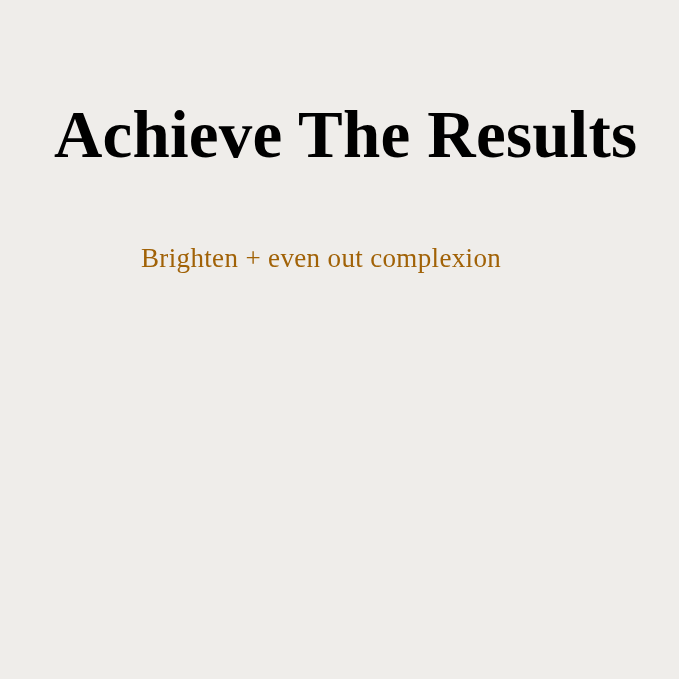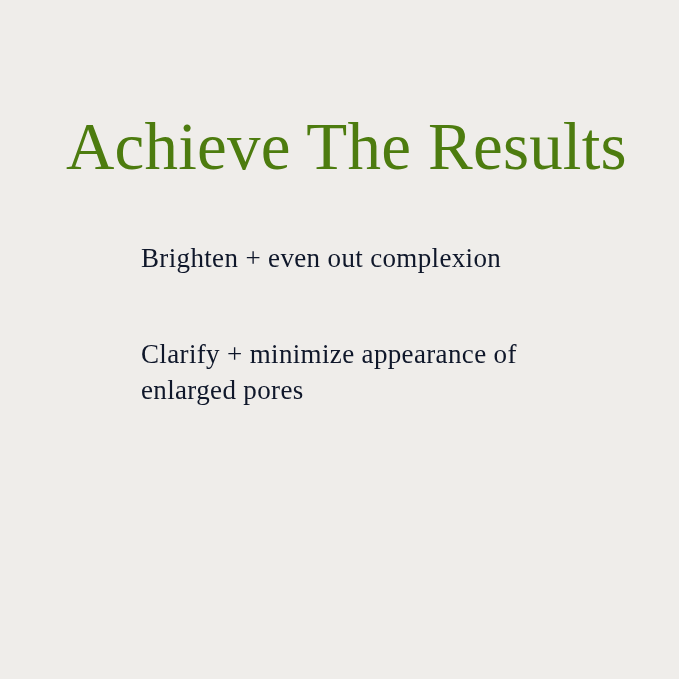--- a/index.html
+++ b/index.html
@@ -23,27 +23,27 @@
     background: #efedea;
     box-sizing: border-box;
   }
 
   
   .headline {
     position: absolute;
     left: 50px;
     top: 97px;
     width: 600px;
-    margin: 16px;
+    margin: 4px;
     font-family: "Liberation Serif", "DejaVu Serif", serif;
-    font-weight: 400;
+    font-weight: 700;
     font-size: 67px;
     line-height: 1;
     letter-spacing: 0.2px;
-    color: #4d7c0f;
+    color: #000000;
     white-space: nowrap;
     -webkit-font-smoothing: antialiased;
   }
 
   
   .benefits {
     position: absolute;
     left: 141px;
     top: 240px;
     width: 430px;
@@ -53,21 +53,21 @@
   }
 
   .benefit-item {
     margin: 0 0 60px 0;
     padding: 0;
     font-family: "Liberation Serif", "DejaVu Serif", serif;
     font-weight: 400;
     font-size: 27px;
     line-height: 36px;
     letter-spacing: 0.35px;
-    color: #0f172a;
+    color: #a16207;
     -webkit-font-smoothing: antialiased;
   }
 
   .benefit-item:last-child {
     margin-bottom: 0;
   }
 
   
   .benefit-item.wrap {
     width: 410px;
@@ -75,16 +75,15 @@
 </style>
 </head>
 <body>
 
 <div class="poster">
 
   <h1 class="headline">Achieve The Results</h1>
 
   <ul class="benefits">
     <li class="benefit-item">Brighten + even out complexion</li>
-    <li class="benefit-item wrap">Clarify + minimize appearance of enlarged pores</li>
   </ul>
 
 </div>
 
 </body></html>

